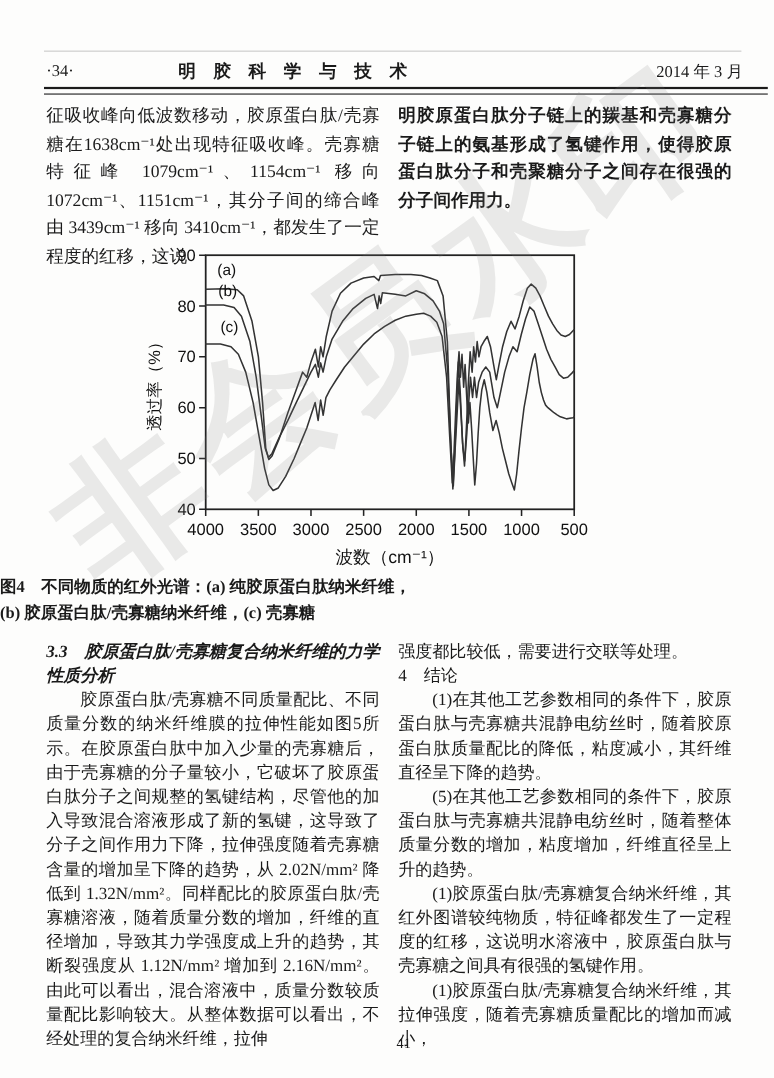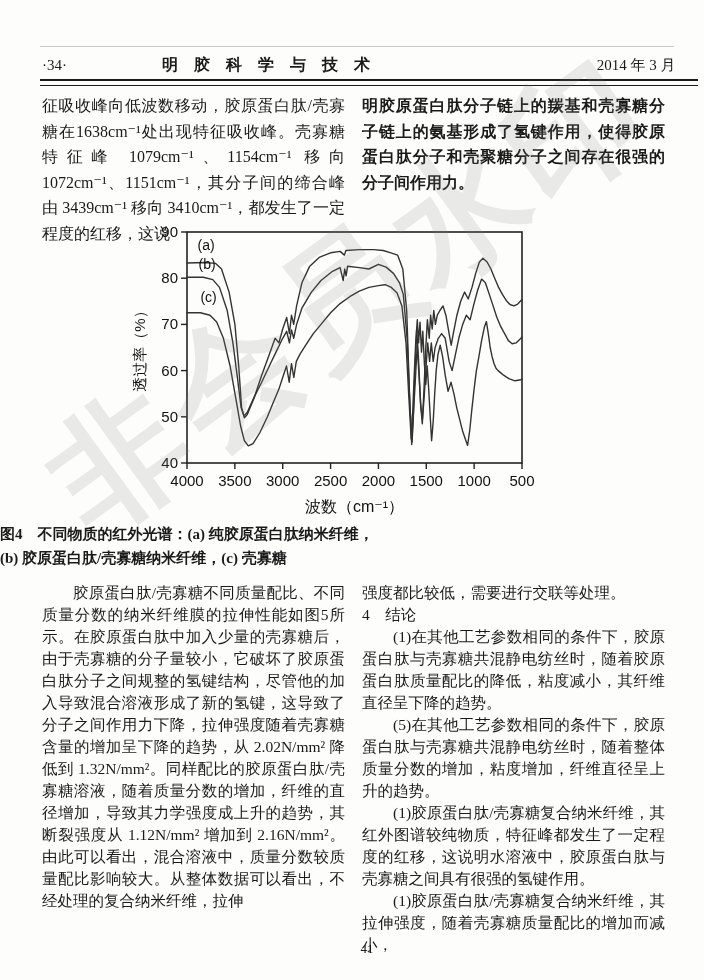--- a/index.html
+++ b/index.html
@@ -113,20 +113,21 @@
         <text x="17" y="123.5" text-anchor="middle" font-size="15" fill="#111" transform="rotate(-90 17 123.5)">透过率（%）</text>
       </svg>
   </div>
 
   <div id="figure-caption">
     <div>图4　不同物质的红外光谱：(a) 纯胶原蛋白肽纳米纤维，</div>
     <div>(b) 胶原蛋白肽/壳寡糖纳米纤维，(c) 壳寡糖</div>
   </div>
 
   <div class="col" id="col-left-bottom">
+    <p class="heading-33">3.3　胶原蛋白肽/壳寡糖复合纳米纤维的力学性质分析</p>
     <p class="indent">胶原蛋白肽/壳寡糖不同质量配比、不同质量分数的纳米纤维膜的拉伸性能如图5所示。在胶原蛋白肽中加入少量的壳寡糖后，由于壳寡糖的分子量较小，它破坏了胶原蛋白肽分子之间规整的氢键结构，尽管他的加入导致混合溶液形成了新的氢键，这导致了分子之间作用力下降，拉伸强度随着壳寡糖含量的增加呈下降的趋势，从 2.02N/mm² 降低到 1.32N/mm²。同样配比的胶原蛋白肽/壳寡糖溶液，随着质量分数的增加，纤维的直径增加，导致其力学强度成上升的趋势，其断裂强度从 1.12N/mm² 增加到 2.16N/mm²。由此可以看出，混合溶液中，质量分数较质量配比影响较大。从整体数据可以看出，不经处理的复合纳米纤维，拉伸</p>
   </div>
 
   <div class="col" id="col-right-bottom">
     <p>强度都比较低，需要进行交联等处理。</p>
     <p class="heading-4">4　结论</p>
     <p class="indent">(1)在其他工艺参数相同的条件下，胶原蛋白肽与壳寡糖共混静电纺丝时，随着胶原蛋白肽质量配比的降低，粘度减小，其纤维直径呈下降的趋势。</p>
     <p class="indent">(5)在其他工艺参数相同的条件下，胶原蛋白肽与壳寡糖共混静电纺丝时，随着整体质量分数的增加，粘度增加，纤维直径呈上升的趋势。</p>
     <p class="indent">(1)胶原蛋白肽/壳寡糖复合纳米纤维，其红外图谱较纯物质，特征峰都发生了一定程度的红移，这说明水溶液中，胶原蛋白肽与壳寡糖之间具有很强的氢键作用。</p>
     <p class="indent">(1)胶原蛋白肽/壳寡糖复合纳米纤维，其拉伸强度，随着壳寡糖质量配比的增加而减小，</p>

